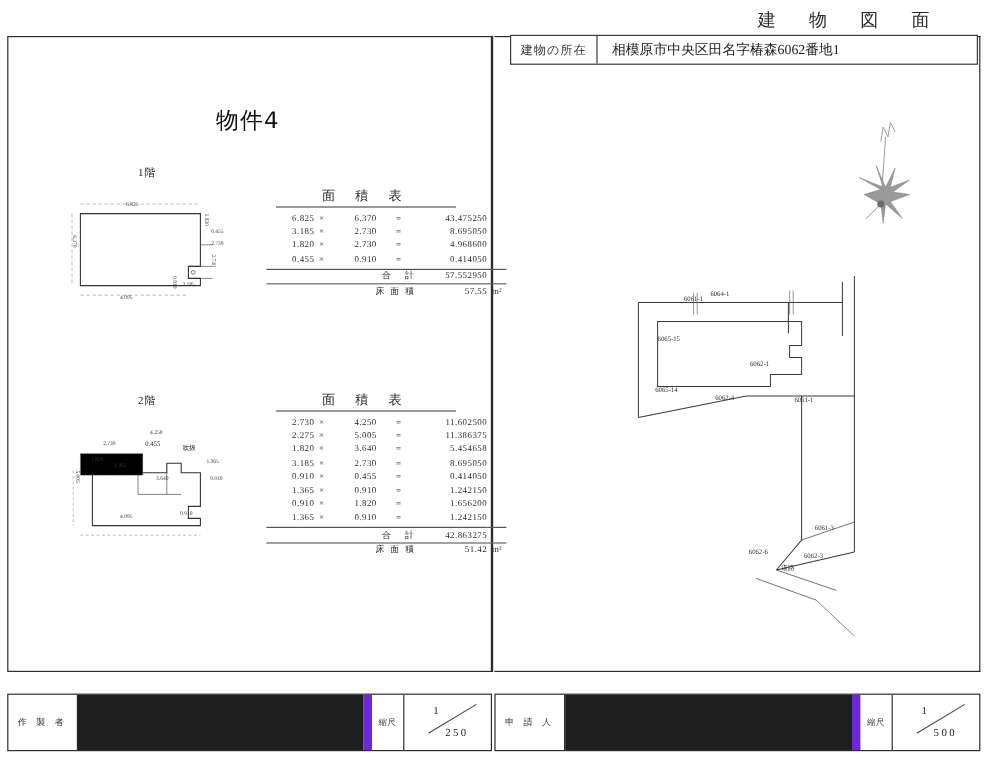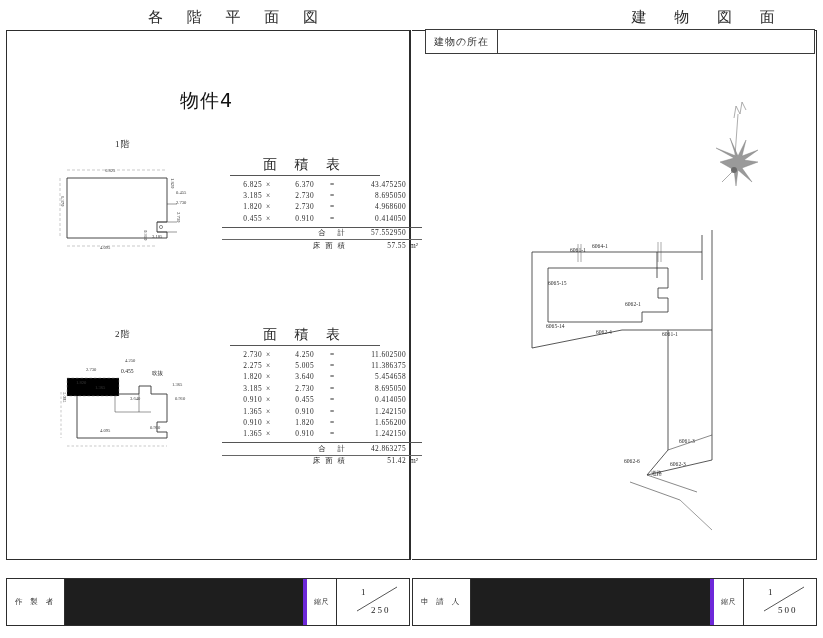--- a/index.html
+++ b/index.html
@@ -78,21 +78,21 @@
     font-size: 19px; font-family:"DejaVu Sans","Liberation Sans",sans-serif;
     color:#111; letter-spacing:1px;
   }
 
   
   .floor-cap { font-size: 9px; color:#242424; letter-spacing:1px; }
 
   
   .area-tbl { font-size: 7.4px; color:#2a2a2a; font-family:"Liberation Serif",serif; }
   .area-tbl .tbl-head {
-    text-align:center; letter-spacing:7px; font-size:14px;
+    text-align:center; letter-spacing:7px; font-size:11px;
     border-bottom:0.8px solid #555; padding-bottom:1px; margin-bottom:3px;
     width: 150px; margin-left: 8px;
   }
   .area-tbl table { border-collapse:collapse; }
   .area-tbl td { padding:0.6px 0; font-size:7.4px; line-height:1.38; }
   .c-a { width:40px; text-align:right; letter-spacing:0.4px; }
   .c-x { width:12px; text-align:center; }
   .c-b { width:40px; text-align:right; letter-spacing:0.4px; }
   .c-eq{ width:36px; text-align:center; }
   .c-r { width:56px; text-align:right; letter-spacing:0.4px; }
@@ -108,46 +108,46 @@
   .foot-left  { left:6px;   width:404px; }
   .foot-right { left:412px; width:405px; }
   .foot .cell-lab {
     width:58px; display:flex; align-items:center; justify-content:center;
     font-size:7.5px; letter-spacing:3px; color:#333; border-right:1px solid #2d2d2d;text-align:right;
   }
   .foot .cell-redact { flex:1; background:#1e1e1e; }
   .foot .cell-scale-lab {
     width:34px; display:flex; align-items:center; justify-content:center;
     font-size:7px; letter-spacing:0.5px; color:#333;
-    border-left:4px solid #6d28d9; border-right:1px solid #2d2d2d;
+    border-left:7px solid #6d28d9; border-right:1px solid #2d2d2d;
   }
   .foot .cell-scale {
     width:72px; position:relative;
   }
   .scale-num { position:absolute; left:24px; top:8px; font-size:9px; }
   .scale-den { position:absolute; left:34px; top:26px; font-size:9px; letter-spacing:2px; }
   .scale-slash {
     position:absolute; left:18px; top:6px; width:44px; height:30px;
   }
 
   .dim-txt { font-size:4.6px; color:#3a3a3a; font-family:"Liberation Serif",serif; }
   .parcel-txt { font-size:5.6px; color:#2f2f2f; font-family:"Liberation Serif",serif; }
   .vert { writing-mode: vertical-rl; }
 </style>
 </head>
 <body>
 
 <div class="page">
 
-  <div class="abs title-left ctr">各 階 平 面 図</div>
   <div class="abs title-right ctr">建 物 図 面</div>
 
 
   <div class="abs hdr-box2">
     <div class="lab">建物の所在</div>
+    <div class="val">相模原市中央区田名字椿森6062番地1</div>
   </div>
 
   <div class="abs frame-left"></div>
   <div class="abs frame-right"></div>
   <div class="abs vdivider"></div>
 
   <div class="abs prop-label">物件4</div>
 
   <div class="abs floor-cap" style="left:115px; top:138px;">1階</div>
 

